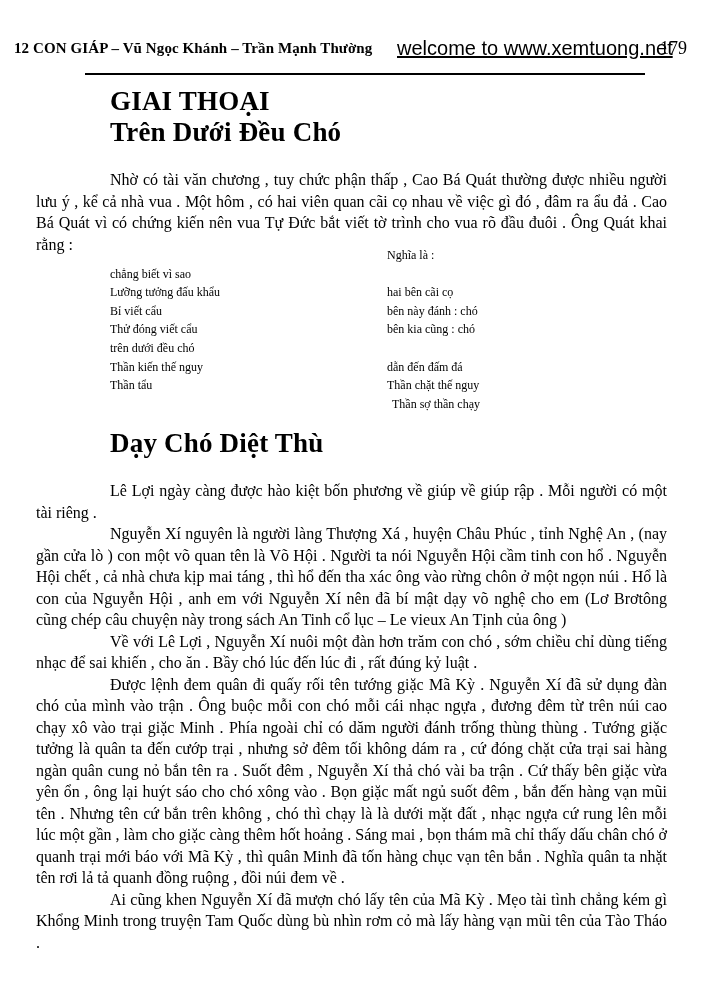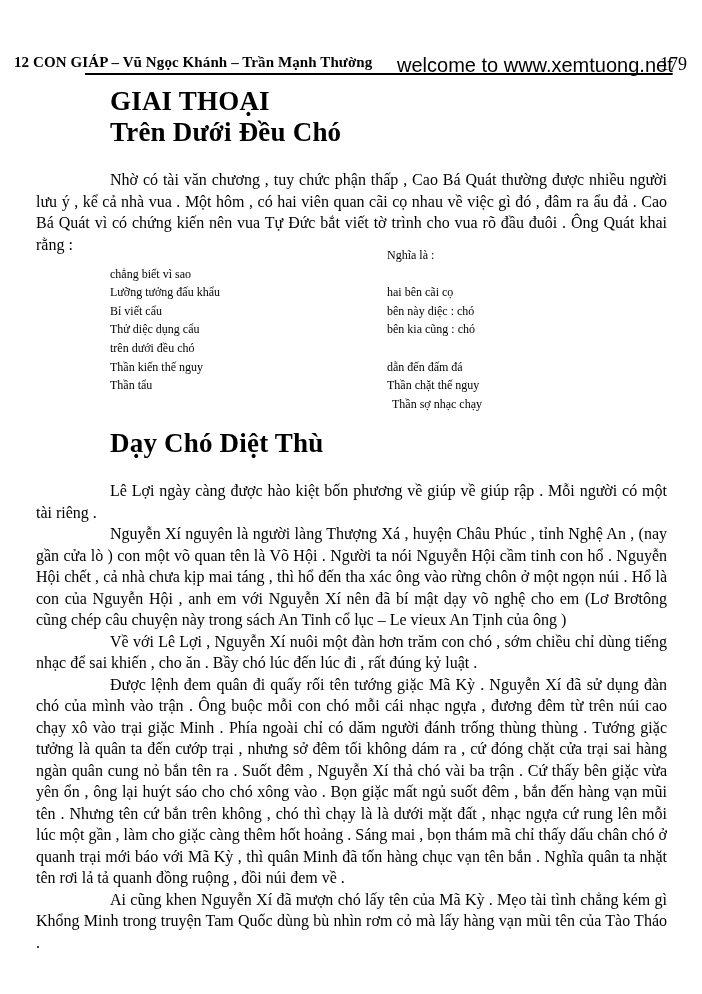--- a/index.html
+++ b/index.html
@@ -7,22 +7,22 @@
     width: 702px; height: 994px;
     background: #ffffff;
     color: #000000;
     font-family: "Liberation Serif", serif;
     overflow: hidden;
   }
   .page { position: relative; width: 702px; height: 994px; background: #fff; }
 
   
   .header {
-    position: absolute; top: 54px; left: 14px; right: 16px;
-    display: flex; align-items: flex-start;
+    position: absolute; top: 40px; left: 14px; right: 16px;
+    display: flex; align-items: center;
   }
   .book-title {
     font-weight: bold; font-size: 15px; letter-spacing: 0.1px;
     white-space: nowrap;
   }
   .site-link {
     font-family: "Liberation Sans", sans-serif;
     font-size: 20px; text-decoration: underline; color: #000;
     position: absolute; left: 383px; white-space: nowrap;
   }
@@ -87,40 +87,40 @@
     </div>
     <div class="gloss-row">
       <span class="right">chẳng biết vì sao</span>
     </div>
     <div class="gloss-row">
       <span class="left">Lưỡng tưởng đấu khẩu</span>
       <span class="right">hai bên cãi cọ</span>
     </div>
     <div class="gloss-row">
       <span class="left">Bỉ viết cẩu</span>
-      <span class="right">bên này diệc : chó</span>
+      <span class="right">bên này đánh : chó</span>
     </div>
     <div class="gloss-row">
-      <span class="left">Thử diệc dụng cẩu</span>
+      <span class="left">Thử đóng viết cẩu</span>
       <span class="right">bên kia cũng : chó</span>
     </div>
     <div class="gloss-row">
       <span class="right">trên dưới đều chó</span>
     </div>
     <div class="gloss-row">
       <span class="left">Thần kiến thế nguy</span>
       <span class="right">dẫn đến đấm đá</span>
     </div>
     <div class="gloss-row">
       <span class="left">Thần tẩu</span>
       <span class="right">Thần chặt thế nguy</span>
     </div>
     <div class="gloss-row">
       <span class="left"></span>
-      <span class="right shifted">Thần sợ nhạc chạy</span>
+      <span class="right shifted">Thần sợ thần chạy</span>
     </div>
   </div>
 
   <div class="heading heading-2">
     <div>Dạy Chó Diệt Thù</div>
   </div>
 
   <div class="body-text story-block">
     <p>Lê Lợi ngày càng được hào kiệt bốn phương về giúp về giúp rập . Mỗi người có một tài riêng .</p>
     <p>Nguyễn Xí nguyên là người làng Thượng Xá , huyện Châu Phúc , tỉnh Nghệ An , (nay gần cửa lò ) con một võ quan tên là Võ Hội . Người ta nói Nguyễn Hội cầm tinh con hổ . Nguyễn Hội chết , cả nhà chưa kịp mai táng , thì hổ đến tha xác ông vào rừng chôn ở một ngọn núi . Hổ là con của Nguyễn Hội , anh em với Nguyễn Xí nên đã bí mật dạy võ nghệ cho em (Lơ Brơtông cũng chép câu chuyện này trong sách An Tinh cổ lục – Le vieux An Tịnh của ông )</p>

